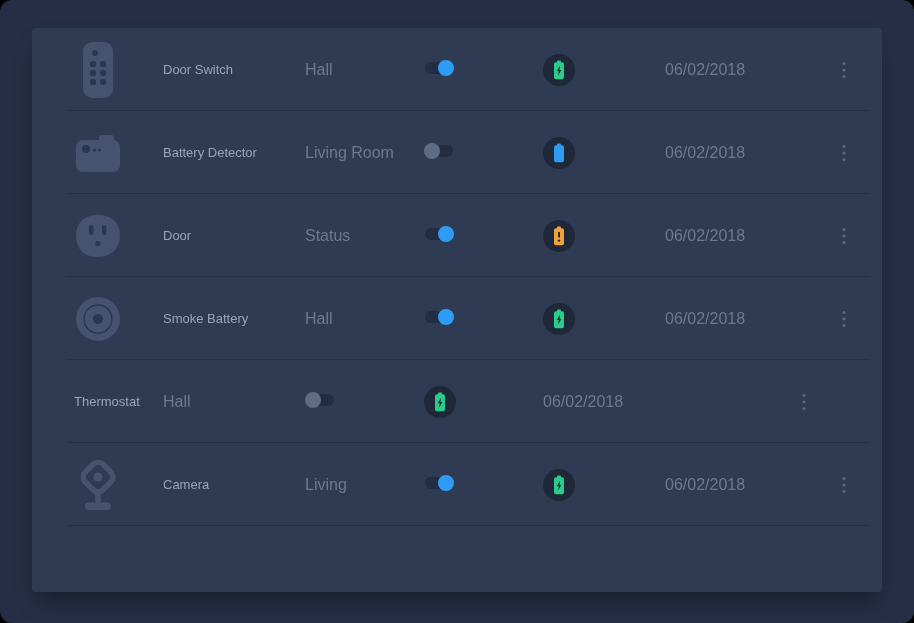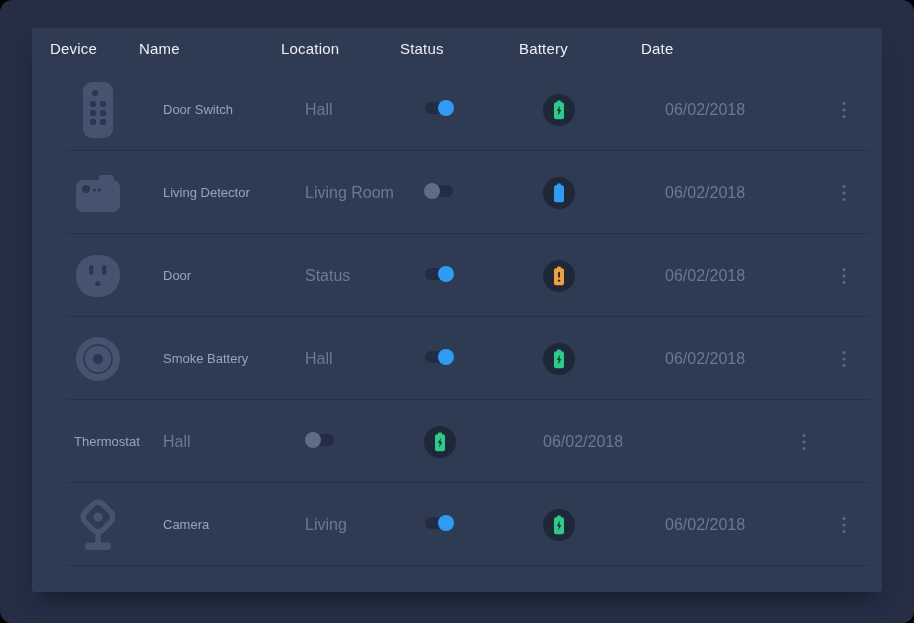--- a/index.html
+++ b/index.html
@@ -38,29 +38,20 @@
   
   .menu-btn{display:flex;align-items:center;justify-content:center;width:24px;height:24px;cursor:pointer;margin-left:auto;}
   .bottom-space{flex:1 1 auto;}
 </style>
 </head>
 <body>
 
 <div class="screen">
   <div class="panel">
 
-    <div class="grid-row thead">
-      <div class="th">Device</div>
-      <div class="th">Name</div>
-      <div class="th">Location</div>
-      <div class="th">Status</div>
-      <div class="th">Battery</div>
-      <div class="th">Date</div>
-      <div></div>
-    </div>
 
     <div style="display:flex;flex-direction:column;margin-left:24px;">
         <div class="grid-row trow">
     <div class="cell-device">
       <span class="device-icon">
               <svg width="38" height="58" viewBox="0 0 36 58">
       <rect x="3" y="1" width="30" height="56" rx="9" fill="#46536e"></rect>
       <circle cx="15" cy="12" r="3" fill="#2b3650"></circle>
       <rect x="10" y="20" width="6" height="6" rx="2" fill="#2b3650"></rect>
                 <rect x="20" y="20" width="6" height="6" rx="2" fill="#2b3650"></rect>
@@ -107,21 +98,21 @@
       <span class="device-icon">
               <svg width="48" height="42" viewBox="0 0 48 42">
       <rect x="25" y="3" width="15" height="10" rx="2.5" fill="#46536e"></rect>
       <rect x="2" y="8" width="44" height="32" rx="7" fill="#46536e"></rect>
       <circle cx="12" cy="17" r="4" fill="#2b3650"></circle>
       <circle cx="20.5" cy="18" r="1.6" fill="#2b3650"></circle>
       <circle cx="25.5" cy="18" r="1.6" fill="#2b3650"></circle>
     </svg>
             </span>
     </div>
-    <div class="name">Living Detector</div>
+    <div class="name">Battery Detector</div>
     <div class="muted">Living Room</div>
     <div>
       <span class="toggle off" role="switch" aria-checked="false">
         <span class="track"></span>
         <span class="knob"></span>
       </span>
     </div>
     <div>
       <span class="battery-badge">
         <span style="display:flex;">

